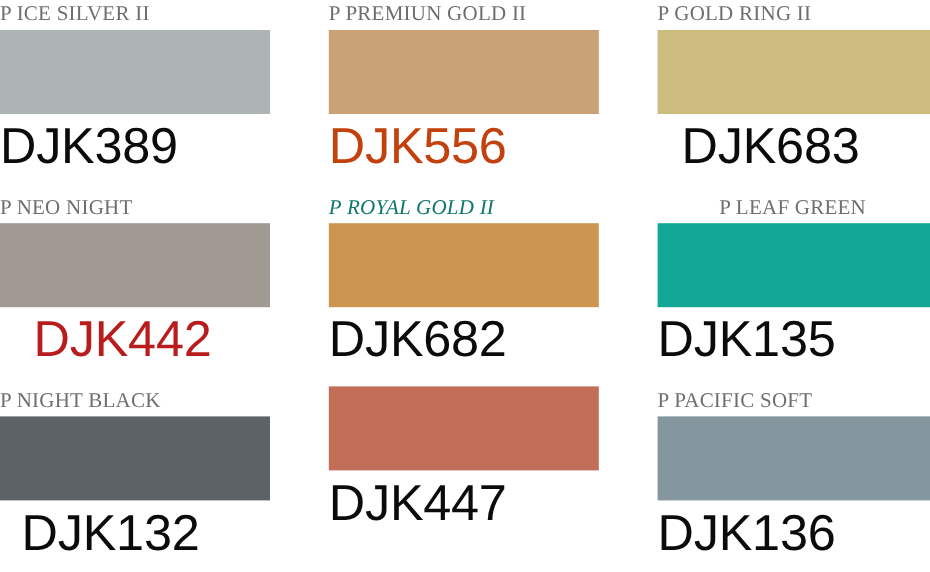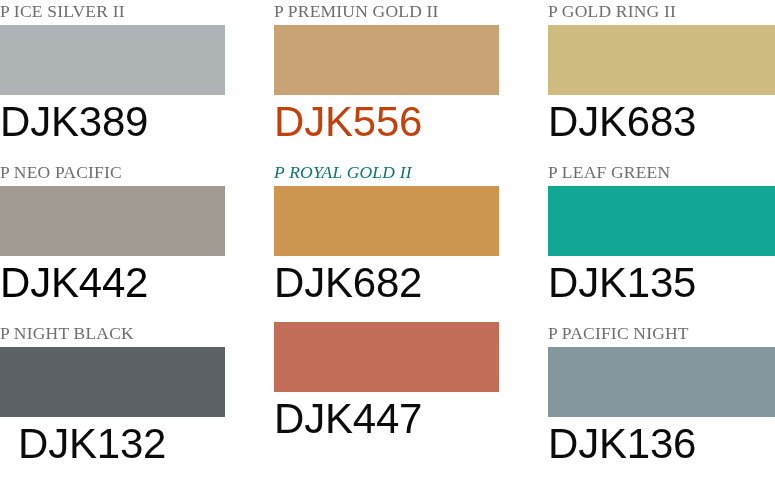--- a/index.html
+++ b/index.html
@@ -80,51 +80,51 @@
 
   <div class="swatch-cell col-2">
     <div class="swatch-name" style="color: rgb(110, 110, 110);">P PREMIUN GOLD II</div>
     <div class="swatch-chip" style="background-color: rgb(201, 162, 117);"></div>
     <div class="swatch-code" style="color: #c2410c;">DJK556</div>
   </div>
 
   <div class="swatch-cell col-3">
     <div class="swatch-name" style="color: rgb(110, 110, 110);">P GOLD RING II</div>
     <div class="swatch-chip" style="background-color: rgb(205, 187, 128);"></div>
-    <div class="swatch-code" style="color: rgb(11, 11, 11);">DJK683</div>
+    <div class="swatch-code" style="color: rgb(11, 11, 11); margin-left: 20px;">DJK683</div>
   </div>
 
   <div class="swatch-cell col-1">
-    <div class="swatch-name" style="color: rgb(110, 110, 110);">P NEO PACIFIC</div>
+    <div class="swatch-name" style="color: rgb(110, 110, 110);">P NEO NIGHT</div>
     <div class="swatch-chip" style="background-color: rgb(160, 154, 147);"></div>
-    <div class="swatch-code" style="color: #000000;">DJK442</div>
+    <div class="swatch-code" style="color: #b91c1c; padding-left: 28px;">DJK442</div>
   </div>
 
   <div class="swatch-cell col-2">
     <div class="swatch-name" style="color: #0f766e; font-style: italic;">P ROYAL GOLD II</div>
     <div class="swatch-chip" style="background-color: rgb(205, 150, 80);"></div>
     <div class="swatch-code" style="color: rgb(11, 11, 11);">DJK682</div>
   </div>
 
   <div class="swatch-cell col-3">
-    <div class="swatch-name" style="color: rgb(110, 110, 110);">P LEAF GREEN</div>
+    <div class="swatch-name" style="color: rgb(110, 110, 110); text-align: center;">P LEAF GREEN</div>
     <div class="swatch-chip" style="background-color: rgb(18, 167, 148);"></div>
     <div class="swatch-code" style="color: rgb(11, 11, 11);">DJK135</div>
   </div>
 
   <div class="swatch-cell col-1">
     <div class="swatch-name" style="color: rgb(110, 110, 110);">P NIGHT BLACK</div>
     <div class="swatch-chip" style="background-color: rgb(92, 98, 102);"></div>
     <div class="swatch-code" style="color: rgb(11, 11, 11); margin-left: 18px;">DJK132</div>
   </div>
 
   <div class="swatch-cell col-2">
     <div class="swatch-chip" style="background-color: rgb(194, 109, 88);"></div>
     <div class="swatch-code" style="color: rgb(11, 11, 11);">DJK447</div>
   </div>
 
   <div class="swatch-cell col-3">
-    <div class="swatch-name" style="color: rgb(110, 110, 110);">P PACIFIC NIGHT</div>
+    <div class="swatch-name" style="color: rgb(110, 110, 110);">P PACIFIC SOFT</div>
     <div class="swatch-chip" style="background-color: rgb(132, 150, 158);"></div>
     <div class="swatch-code" style="color: rgb(11, 11, 11);">DJK136</div>
   </div>
 
 </div>
 
 </body></html>

